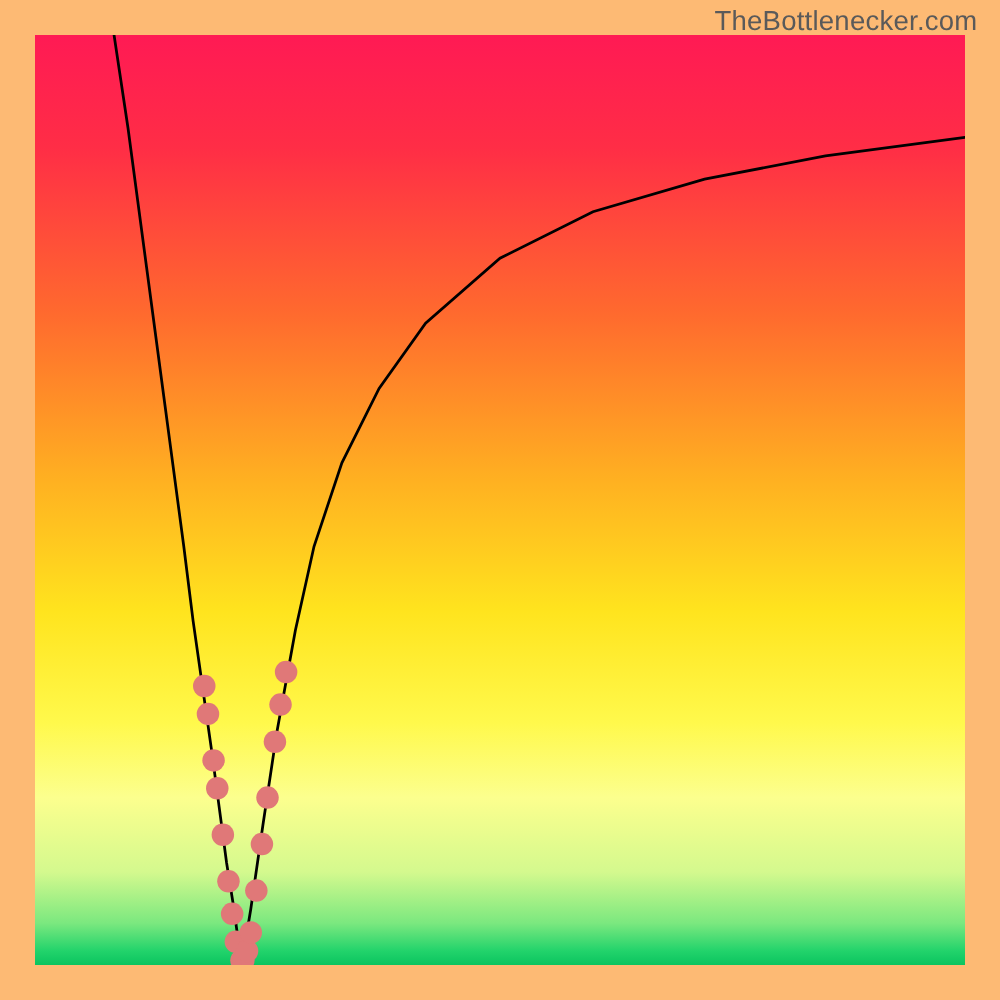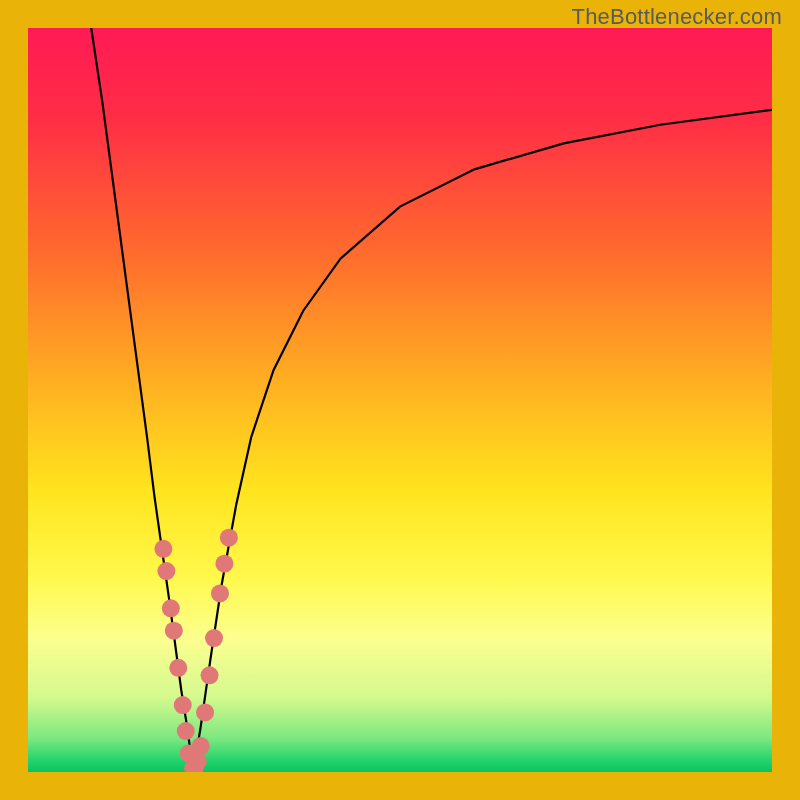--- a/index.html
+++ b/index.html
@@ -8,21 +8,21 @@
     width: 800px;
     height: 800px;
     overflow: hidden;
     font-family: Arial, Helvetica, sans-serif;
     background: #000;
   }
   .frame {
     position: relative;
     width: 800px;
     height: 800px;
-    background: #eab308;
+    background: #fdba74;
   }
   .plot-area {
     position: absolute;
     left: 28px;
     top: 28px;
     width: 744px;
     height: 744px;
     
   }
   .gradient-bg {

